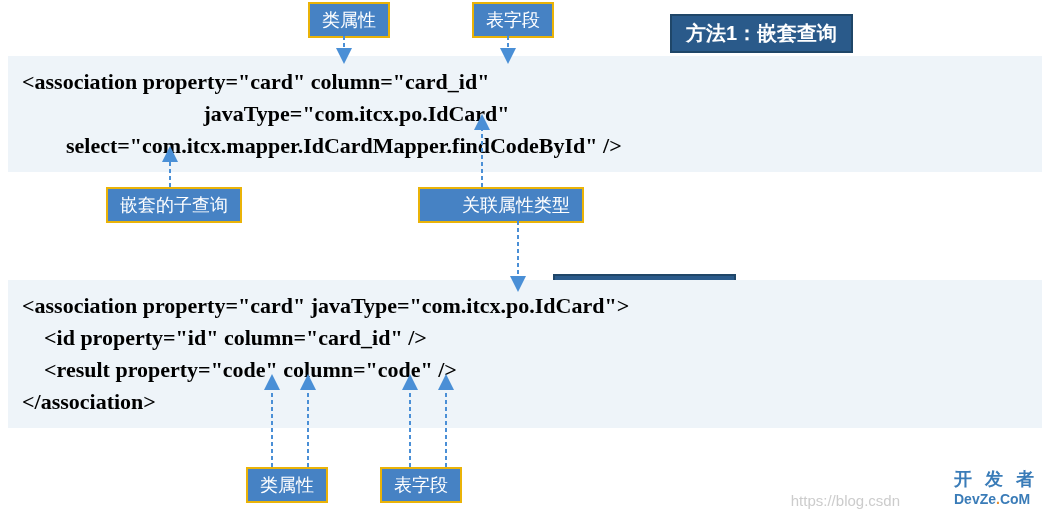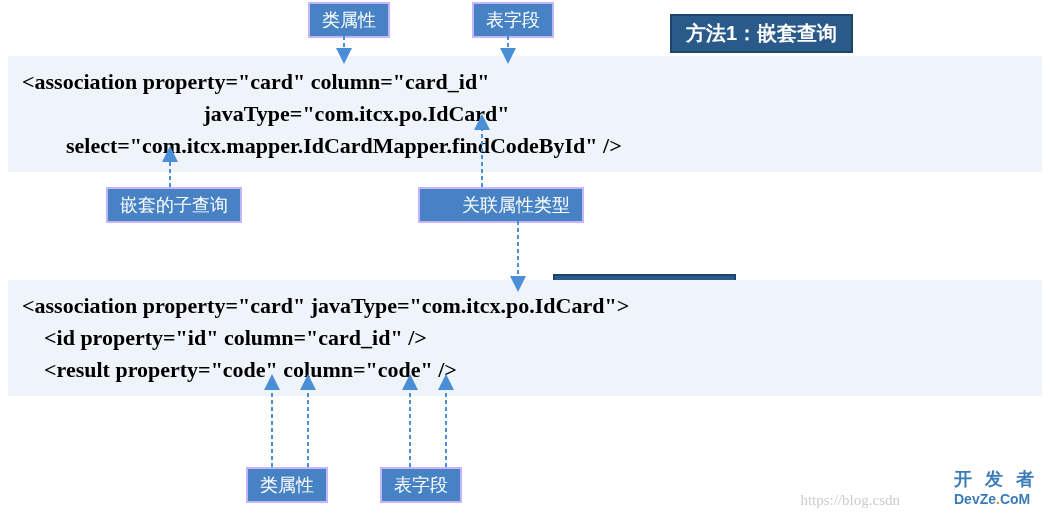--- a/index.html
+++ b/index.html
@@ -1,24 +1,24 @@
 <!DOCTYPE html>
 <html><head>
 <meta charset="utf-8">
 <style>
 * { margin: 0; padding: 0; box-sizing: border-box; }
 body { width: 1050px; height: 515px; font-family: "Microsoft YaHei", Arial, sans-serif; position: relative; background: #fff; }
-.label-box { position: absolute; background: #4682c4; border: 2px solid #c4b5fd; color: #fff; padding: 4px 12px; font-size: 18px; }
+.label-box { position: absolute; background: #4682c4; border: 2px solid #eab308; color: #fff; padding: 4px 12px; font-size: 18px; }
 .title-box { position: absolute; background: #2a5a8a; border: 2px solid #1f4668; color: #fff; padding: 4px 14px; font-size: 20px; font-weight: bold; }
 .code-block { position: absolute; background: #eef4f9; padding: 10px 14px; font-family: "Times New Roman", serif; font-size: 22px; font-weight: bold; color: #000; }
 .code-line { white-space: pre; line-height: 1.45; }
 .arrow { position: absolute; }
 .arrow-line { stroke: #4a8fd6; stroke-width: 2; stroke-dasharray: 4 3; fill: none; }
 .arrow-head { fill: #4a8fd6; }
-.watermark1 { position: absolute; right: 150px; bottom: 6px; color: #ccc; font-size: 15px; font-family: Liberation Serif, serif; }
+.watermark1 { position: absolute; right: 150px; bottom: 6px; color: #ccc; font-size: 15px; font-family: Liberation Sans, sans-serif; }
 .watermark2 { position: absolute; right: 12px; bottom: 8px; font-family: Arial; font-weight: bold; letter-spacing: 4px; margin-left: 32px; }
 .watermark2 .line1 { color: #3a7cb8; font-size: 18px; }
 .watermark2 .line2 { color: #3a7cb8; font-size: 14px; letter-spacing: 0; }
 .watermark2 .dot { color: #e89030; }
 </style>
 </head>
 <body>
 
 <div class="label-box" style="left:308px; top:2px;">类属性</div>
 <div class="label-box" style="left:472px; top:2px;">表字段</div>
@@ -33,20 +33,21 @@
 
 <div class="label-box" style="left:106px; top:187px;">嵌套的子查询</div>
 <div class="label-box" style="left:418px; top:187px;padding-left:42px;">关联属性类型</div>
 
 <div class="title-box" style="left:553px; top:234px;margin-top:40px;">方法2：嵌套结果</div>
 
 <div class="code-block" style="left:8px; top:280px; width:1034px;">
   <div class="code-line">&lt;association property="card" javaType="com.itcx.po.IdCard"&gt;</div>
   <div class="code-line">    &lt;id property="id" column="card_id" /&gt;</div>
   <div class="code-line">    &lt;result property="code" column="code" /&gt;</div>
+  <div class="code-line">&lt;/association&gt;</div>
 </div>
 
 <div class="label-box" style="left:246px; top:467px;">类属性</div>
 <div class="label-box" style="left:380px; top:467px;">表字段</div>
 
 <div class="watermark1">https://blog.csdn</div>
 <div class="watermark2">
   <div class="line1">开 发 者</div>
   <div class="line2">
     <span>DevZe</span><span class="dot">.</span><span>CoM</span>

